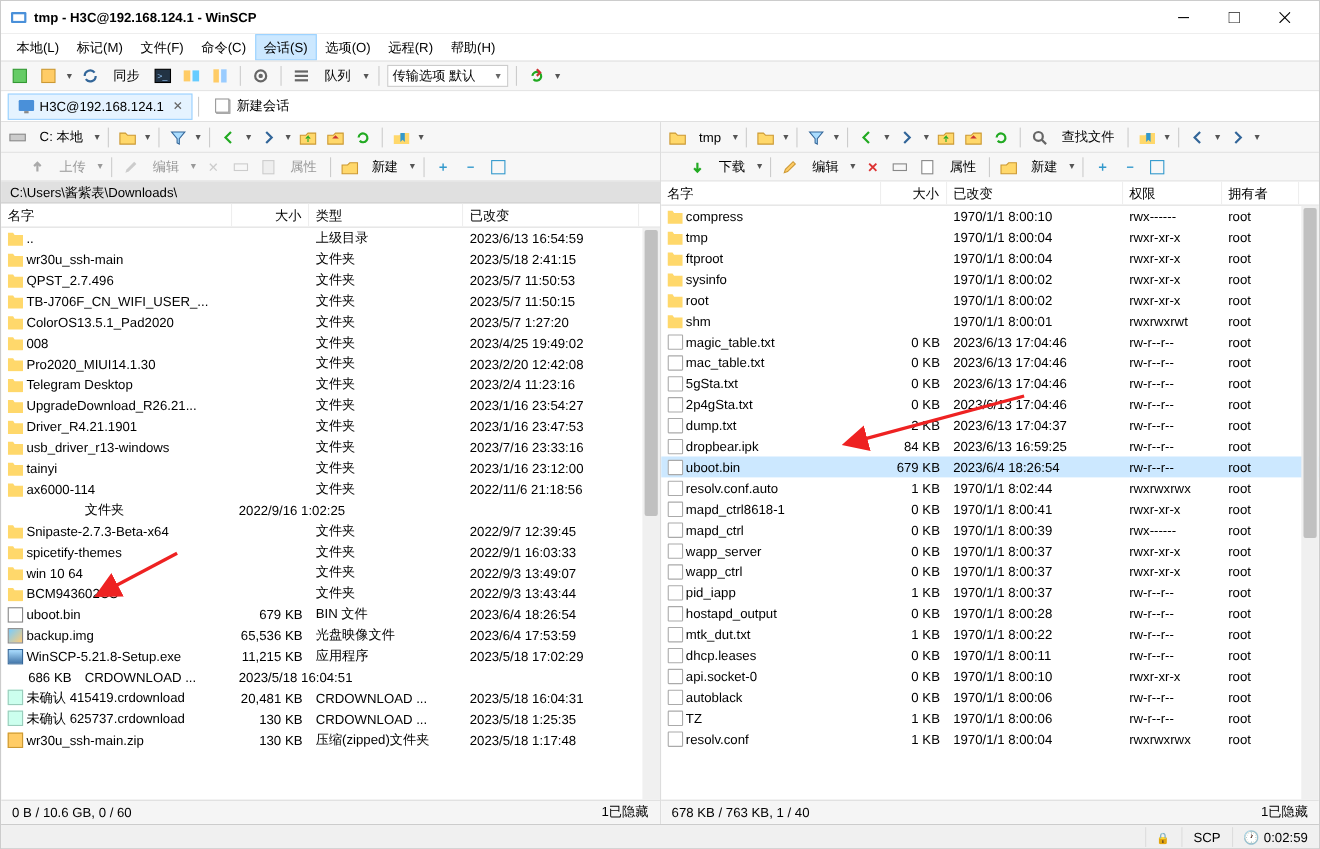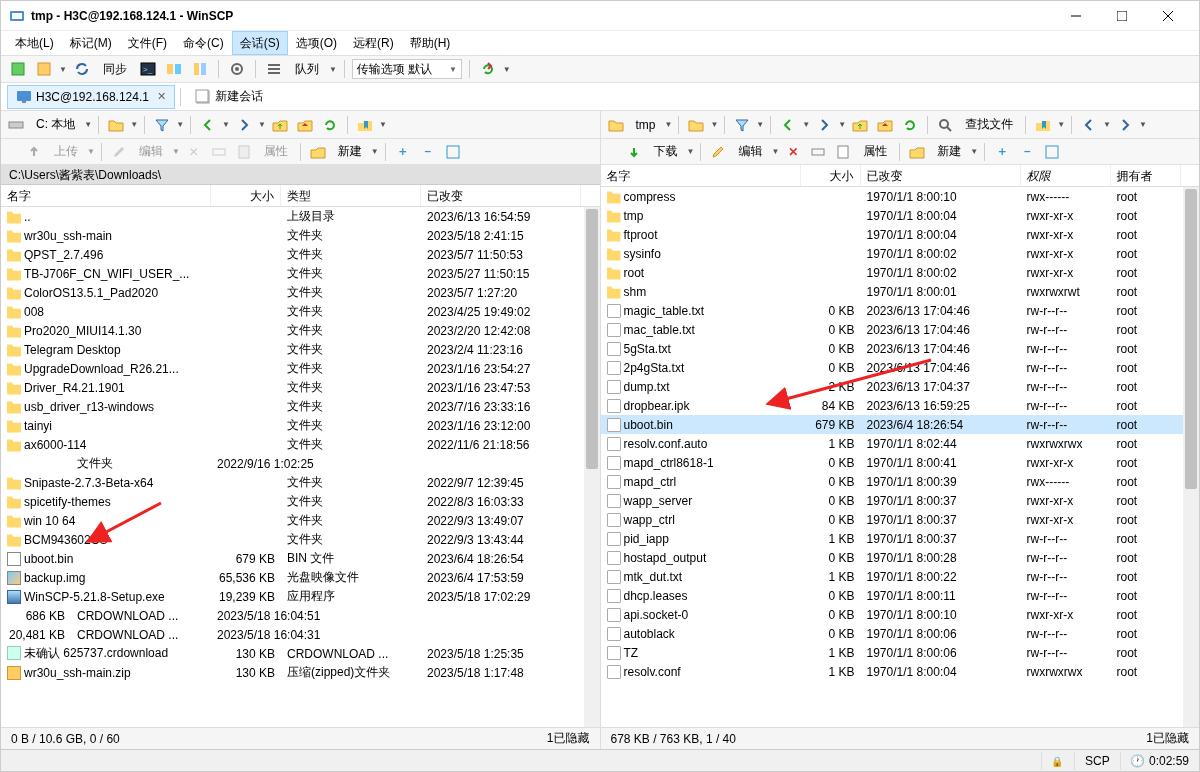--- a/index.html
+++ b/index.html
@@ -330,21 +330,21 @@
             <div class="row">
               <div class="cell" style="width:210px"><span class="fico folder"></span>QPST_2.7.496</div>
               <div class="cell right" style="width:70px"></div>
               <div class="cell" style="width:140px">文件夹</div>
               <div class="cell" style="width:160px">2023/5/7  11:50:53</div>
             </div>
             <div class="row">
               <div class="cell" style="width:210px"><span class="fico folder"></span>TB-J706F_CN_WIFI_USER_...</div>
               <div class="cell right" style="width:70px"></div>
               <div class="cell" style="width:140px">文件夹</div>
-              <div class="cell" style="width:160px">2023/5/27  11:50:15</div>
+              <div class="cell" style="width:160px">2023/5/7  11:50:15</div>
             </div>
             <div class="row">
               <div class="cell" style="width:210px"><span class="fico folder"></span>ColorOS13.5.1_Pad2020</div>
               <div class="cell right" style="width:70px"></div>
               <div class="cell" style="width:140px">文件夹</div>
               <div class="cell" style="width:160px">2023/5/7  1:27:20</div>
             </div>
             <div class="row">
               <div class="cell" style="width:210px"><span class="fico folder"></span>008</div>
               <div class="cell right" style="width:70px"></div>
@@ -401,21 +401,21 @@
             <div class="row">
               <div class="cell" style="width:210px"><span class="fico folder"></span>Snipaste-2.7.3-Beta-x64</div>
               <div class="cell right" style="width:70px"></div>
               <div class="cell" style="width:140px">文件夹</div>
               <div class="cell" style="width:160px">2022/9/7  12:39:45</div>
             </div>
             <div class="row">
               <div class="cell" style="width:210px"><span class="fico folder"></span>spicetify-themes</div>
               <div class="cell right" style="width:70px"></div>
               <div class="cell" style="width:140px">文件夹</div>
-              <div class="cell" style="width:160px">2022/8/3  16:03:33</div>
+              <div class="cell" style="width:160px">2022/9/1  16:03:33</div>
             </div>
             <div class="row">
               <div class="cell" style="width:210px"><span class="fico folder"></span>win 10 64</div>
               <div class="cell right" style="width:70px"></div>
               <div class="cell" style="width:140px">文件夹</div>
               <div class="cell" style="width:160px">2022/9/3  13:49:07</div>
             </div>
             <div class="row">
               <div class="cell" style="width:210px"><span class="fico folder"></span>BCM943602CS</div>
               <div class="cell right" style="width:70px"></div>
@@ -429,30 +429,31 @@
               <div class="cell" style="width:160px">2023/6/4  18:26:54</div>
             </div>
             <div class="row">
               <div class="cell" style="width:210px"><span class="fico img"></span>backup.img</div>
               <div class="cell right" style="width:70px">65,536 KB</div>
               <div class="cell" style="width:140px">光盘映像文件</div>
               <div class="cell" style="width:160px">2023/6/4  17:53:59</div>
             </div>
             <div class="row">
               <div class="cell" style="width:210px"><span class="fico exe"></span>WinSCP-5.21.8-Setup.exe</div>
-              <div class="cell right" style="width:70px">19,239 KB</div>
+              <div class="cell right" style="width:70px">11,215 KB</div>
               <div class="cell" style="width:140px">应用程序</div>
               <div class="cell" style="width:160px">2023/5/18 17:02:29</div>
             </div>
             <div class="row">
               <div class="cell right" style="width:70px">686 KB</div>
               <div class="cell" style="width:140px">CRDOWNLOAD ...</div>
               <div class="cell" style="width:160px">2023/5/18 16:04:51</div>
             </div>
             <div class="row">
+              <div class="cell" style="width:210px"><span class="fico dl"></span>未确认 415419.crdownload</div>
               <div class="cell right" style="width:70px">20,481 KB</div>
               <div class="cell" style="width:140px">CRDOWNLOAD ...</div>
               <div class="cell" style="width:160px">2023/5/18 16:04:31</div>
             </div>
             <div class="row">
               <div class="cell" style="width:210px"><span class="fico dl"></span>未确认 625737.crdownload</div>
               <div class="cell right" style="width:70px">130 KB</div>
               <div class="cell" style="width:140px">CRDOWNLOAD ...</div>
               <div class="cell" style="width:160px">2023/5/18  1:25:35</div>
             </div>
@@ -614,21 +615,21 @@
             <svg class="ico-16" viewBox="0 0 16 16">
               <rect x="2" y="2" width="12" height="12" fill="none" stroke="#39c"></rect>
             </svg>
           </div>
       </div>
       <div class="filelist">
         <div class="headers" id="remote-headers">
             <div class="hcol" style="width: 200px;">名字</div>
             <div class="hcol" style="width: 60px; text-align: right;">大小</div>
             <div class="hcol" style="width: 160px;">已改变</div>
-            <div class="hcol" style="width: 90px; font-style: italic;">权限</div>
+            <div class="hcol" style="width: 90px;">权限</div>
             <div class="hcol" style="width: 70px;">拥有者</div>
           </div>
         <div class="rows" id="remote-rows">
             <div class="row">
               <div class="cell" style="width:200px"><span class="fico folder"></span>compress</div>
               <div class="cell right" style="width:60px"></div>
               <div class="cell" style="width:160px">1970/1/1 8:00:10</div>
               <div class="cell" style="width:90px">rwx------</div>
               <div class="cell" style="width:70px">root</div>
             </div>

